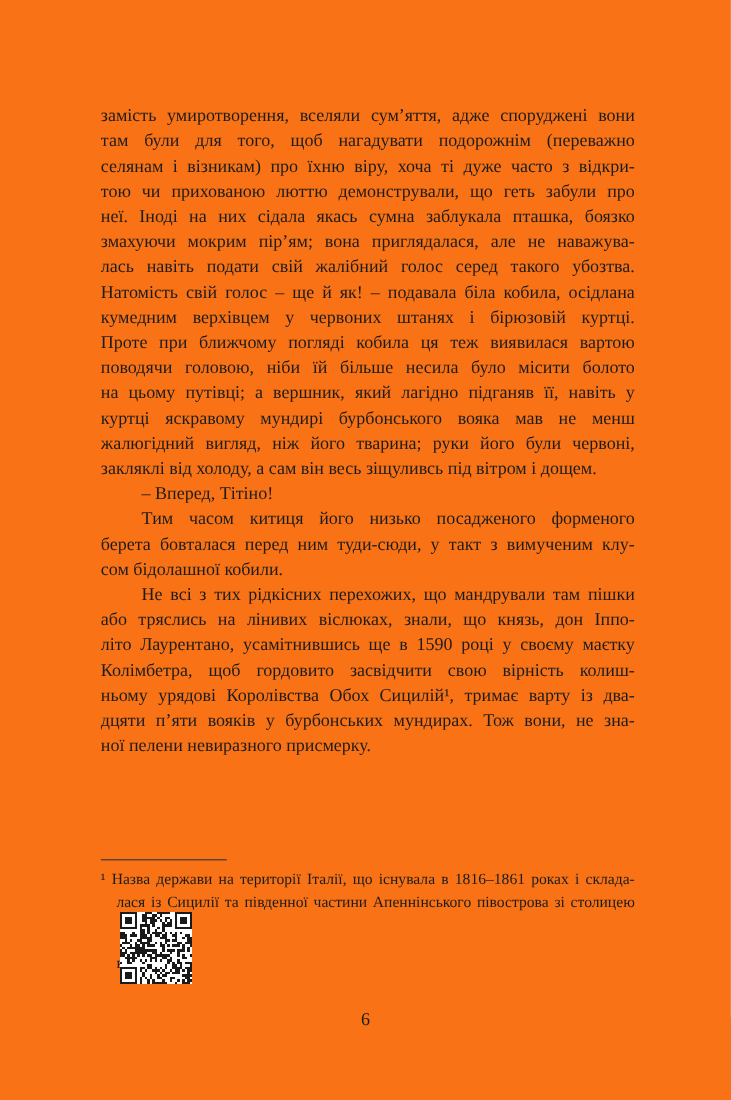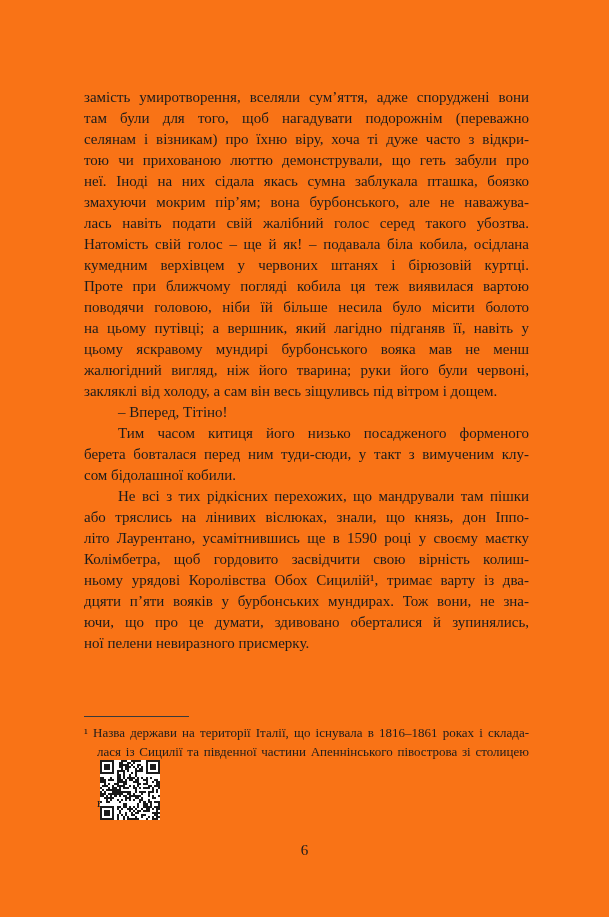--- a/index.html
+++ b/index.html
@@ -57,41 +57,40 @@
 <body>
 
 <div class="page">
 
   <div class="body-text">
     <div class="line">замість умиротворення, вселяли сум’яття, адже споруджені вони</div>
     <div class="line">там були для того, щоб нагадувати подорожнім (переважно</div>
     <div class="line">селянам і візникам) про їхню віру, хоча ті дуже часто з відкри-</div>
     <div class="line">тою чи прихованою люттю демонстрували, що геть забули про</div>
     <div class="line">неї. Іноді на них сідала якась сумна заблукала пташка, боязко</div>
-    <div class="line">змахуючи мокрим пір’ям; вона бурбонського, але не наважува-</div>
+    <div class="line">змахуючи мокрим пір’ям; вона приглядалася, але не наважува-</div>
     <div class="line">лась навіть подати свій жалібний голос серед такого убозтва.</div>
     <div class="line">Натомість свій голос – ще й як! – подавала біла кобила, осідлана</div>
     <div class="line">кумедним верхівцем у червоних штанях і бірюзовій куртці.</div>
     <div class="line">Проте при ближчому погляді кобила ця теж виявилася вартою</div>
     <div class="line">поводячи головою, ніби їй більше несила було місити болото</div>
     <div class="line">на цьому путівці; а вершник, який лагідно підганяв її, навіть у</div>
-    <div class="line">цьому яскравому мундирі бурбонського вояка мав не менш</div>
+    <div class="line">куртці яскравому мундирі бурбонського вояка мав не менш</div>
     <div class="line">жалюгідний вигляд, ніж його тварина; руки його були червоні,</div>
     <div class="line end">закляклі від холоду, а сам він весь зіщуливсь під вітром і дощем.</div>
     <div class="line indent end">– Вперед, Тітіно!</div>
     <div class="line indent">Тим часом китиця його низько посадженого форменого</div>
     <div class="line">берета бовталася перед ним туди-сюди, у такт з вимученим клу-</div>
     <div class="line end">сом бідолашної кобили.</div>
     <div class="line indent">Не всі з тих рідкісних перехожих, що мандрували там пішки</div>
     <div class="line">або тряслись на лінивих віслюках, знали, що князь, дон Іппо-</div>
     <div class="line">літо Лаурентано, усамітнившись ще в 1590 році у своєму маєтку</div>
     <div class="line">Колімбетра, щоб гордовито засвідчити свою вірність колиш-</div>
     <div class="line">ньому урядові Королівства Обох Сицилій¹, тримає варту із два-</div>
     <div class="line">дцяти п’яти вояків у бурбонських мундирах. Тож вони, не зна-</div>
-    <div class="line">ючи, що про це думати, здивовано оберталися й зупинялись,</div>
     <div class="line end">ної пелени невиразного присмерку.</div>
   </div>
 
   <div class="footnote">
     <div class="footnote-rule"></div>
     <div class="fline">¹ Назва держави на території Італії, що існувала в 1816–1861 роках і склада-</div>
     <div class="fline hang">лася із Сицилії та південної частини Апеннінського півострова зі столицею</div>
     <div class="fline hang end">в Неаполі.</div>
   </div>
 

